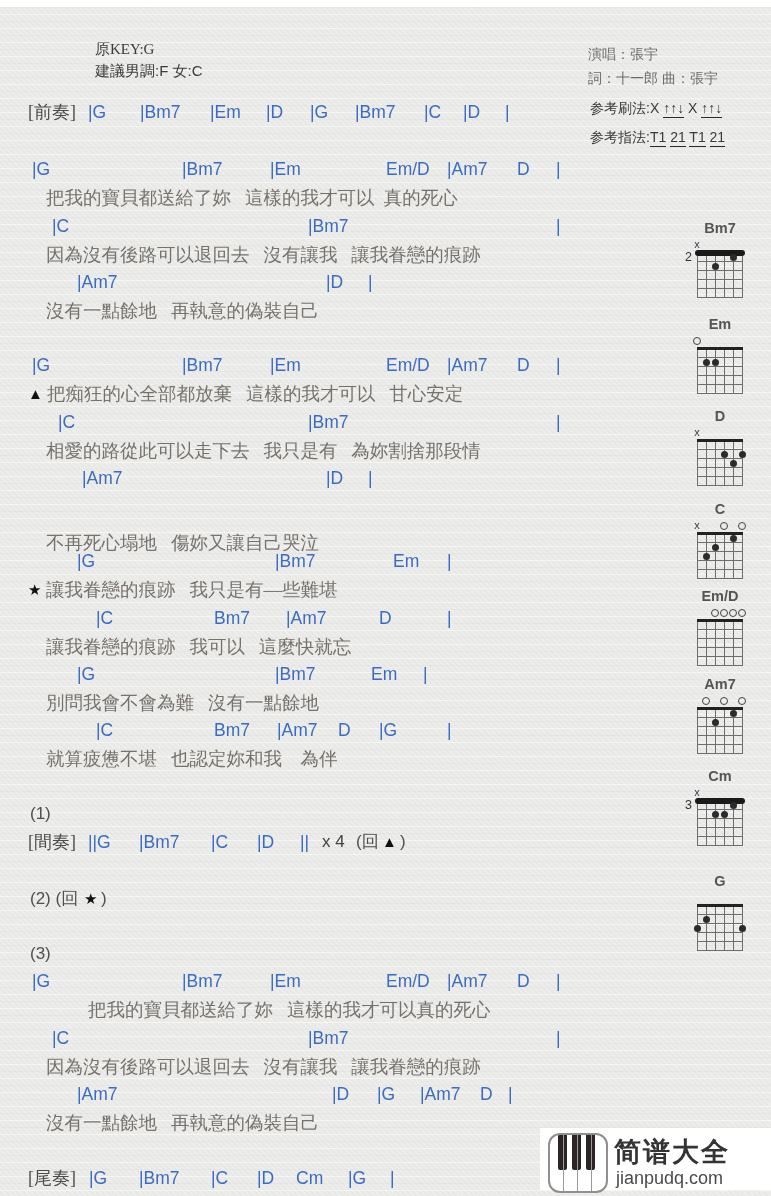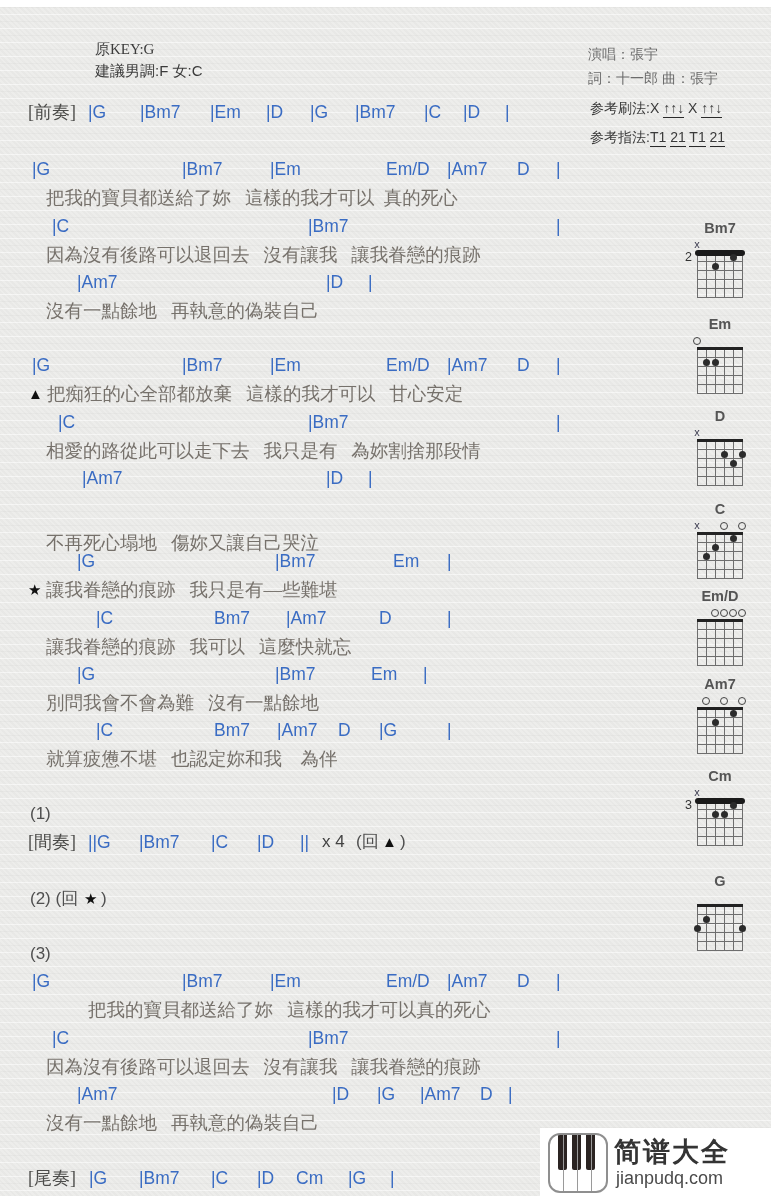--- a/index.html
+++ b/index.html
@@ -35,21 +35,21 @@
   .chart .mko{position:absolute;top:3px;width:6px;height:6px;border:1px solid #444;border-radius:50%;background:transparent;}
   .chart .fretlabel{position:absolute;left:-12px;top:30px;font-size:12.5px;color:#333;}
   .chart .grid{position:absolute;left:0;top:32px;width:46px;height:46px;
     background-image:
       repeating-linear-gradient(to right,#6e6e6e 0 1px,rgba(0,0,0,0) 1px 9px),
       repeating-linear-gradient(to bottom,#6e6e6e 0 1px,rgba(0,0,0,0) 1px 9px);}
   .chart .nut{position:absolute;left:0;top:31px;width:46px;height:3px;background:#222;}
   .chart .barre{position:absolute;left:-2px;top:30px;width:50px;height:6px;background:#1a1a1a;border-radius:3px;}
   .chart .dot{position:absolute;width:7px;height:7px;border-radius:50%;background:#2b2b2b;}
   
-  .logobox{position:absolute;left:540px;top:1128px;width:231px;height:69px;background:#ffffff;}
+  .logobox{position:absolute;left:540px;top:1128px;width:231px;height:62px;background:#ffffff;}
   .piano{position:absolute;left:8px;top:5px;width:56px;height:56px;background:#fff;
      border:2px solid #8f8f8f;border-radius:12px;overflow:hidden;}
   .piano .bk{position:absolute;top:0;width:9px;height:62%;background:#2b2422;border-radius:0 0 2px 2px;}
   .piano .wl{position:absolute;top:0;width:1px;height:100%;background:#9a9a9a;}
   .logocn{position:absolute;left:74px;top:6px;font-size:27px;font-weight:bold;color:#343434;letter-spacing:2px;}
   .logodomain{position:absolute;left:76px;top:40px;font-size:18px;color:#4a4a4a;}
 </style>
 </head>
 <body>
 

